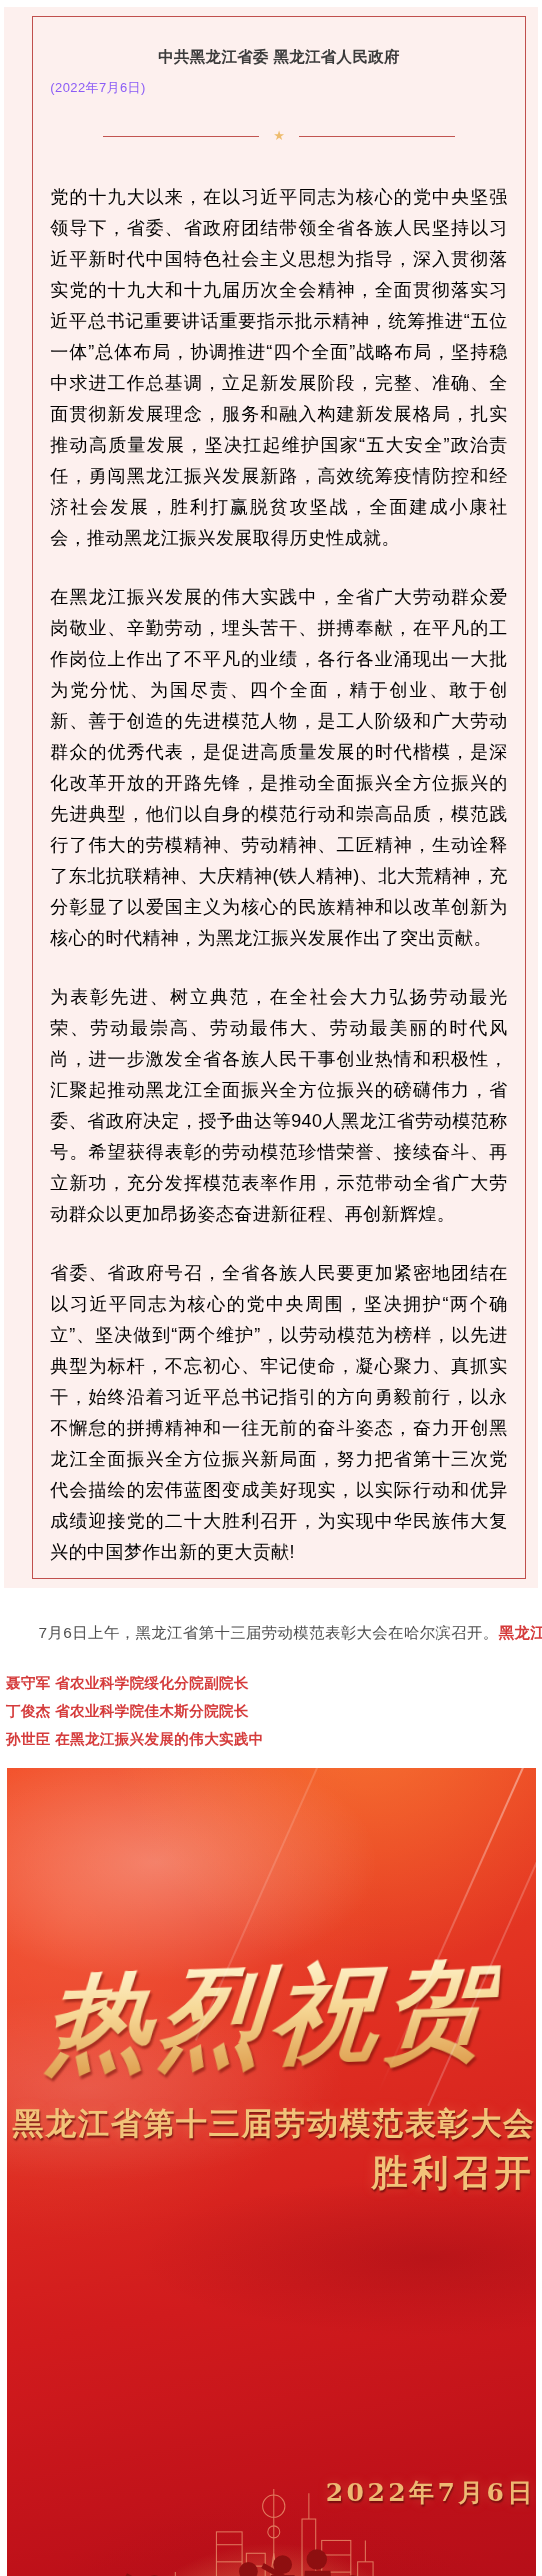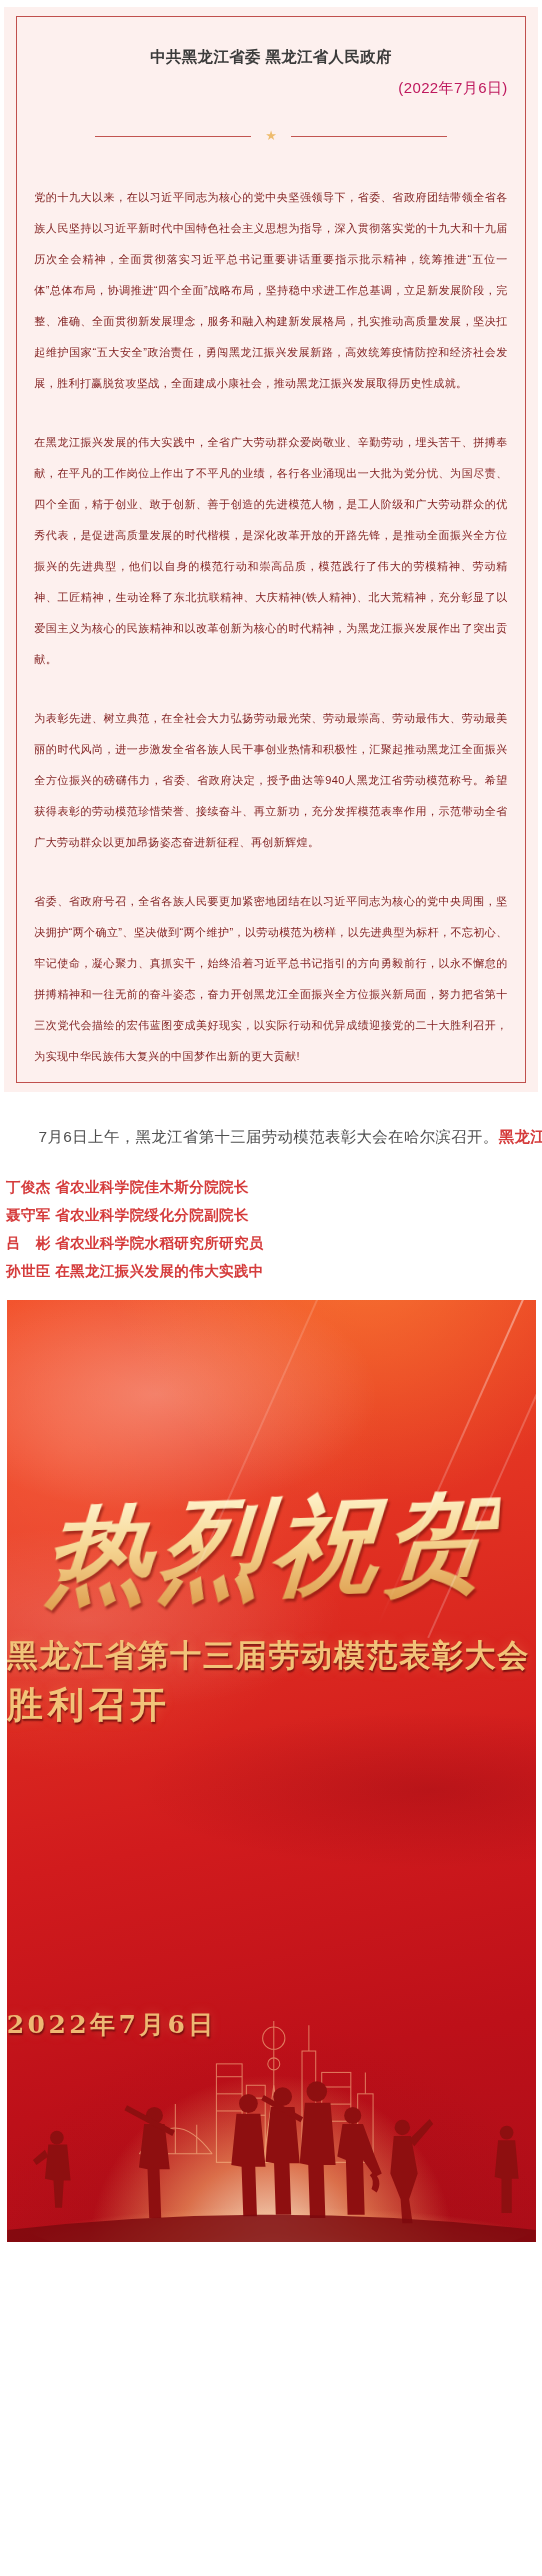--- a/index.html
+++ b/index.html
@@ -12,52 +12,53 @@
 
   
   .panel {
     margin:6.8px 4.3px 0 4.3px;
     background:#fdf0ee;
     padding:9.4px 12px 8.6px 12px;
   }
   .box {
     border:0.9px solid #c0504d;
     padding:24px 17px 10.3px 17px;
+    margin-left:16px;
   }
   .title {
     text-align:center;
     font-weight:bold;
     font-size:15.4px;
     line-height:31px;
     color:#3b3b3b;
     letter-spacing:0.4px;
   }
   .doc-date {
-    text-align:right;
-    font-size:15px;
+    text-align:left;
+    font-size:13px;
     line-height:31px;
-    color:#be185d;
+    color:#8b5cf6;
     letter-spacing:0.4px;
   }
   .divider {
     display:flex;
     align-items:center;
     justify-content:center;
     gap:13.7px;
     margin-top:26px;
     height:13.7px;
   }
   .divider .line { width:156px; height:0.9px; background:#c25450; }
   .divider .star { color:#eebc6e; font-size:13px; line-height:13.7px; }
 
   .body-text p {
     margin:28px 0 0 0;
-    font-size:11px;
+    font-size:18px;
     line-height:31px;
-    color:#7f1d1d;
+    color:#000000;
     text-align:justify;
     letter-spacing:0.4px;
   }
   .body-text p.first { margin-top:39px; }
 
   
   .announce {
     margin:31px 0 0 2.6px;
     font-size:15.4px;
     line-height:28px;
@@ -117,21 +118,21 @@
     letter-spacing:6.8px;
     transform:skewX(-6deg) rotate(-2deg);
   }
   .banner-title span {
     background:linear-gradient(180deg, #fff4cf 5%, #f6d795 45%, #dfa050 95%);
     -webkit-background-clip:text; background-clip:text; color:transparent;
     filter:drop-shadow(2.6px 3.4px 0.9px rgba(110,15,8,0.55));
   }
   .poster-line {
     position:absolute; left:0; width:100%;
-    text-align:left;
+    text-align:right;
     font-family:"DejaVu Serif", serif;
     font-weight:bold;
     color:#f2c379;
     text-shadow:0.9px 1.7px 1.7px rgba(100,10,10,0.8), 0 0 12px rgba(255,200,120,0.25);
   }
   .poster-line.l1 { top:335px; font-size:31px; letter-spacing:1.7px; }
   .poster-line.l2 { top:381px; font-size:36px; letter-spacing:5.1px; }
   .poster-date { top:708px; font-size:25px; letter-spacing:3.4px; color:#eeb873; }
   .skyline { position:absolute; left:128px; top:674px; opacity:0.55; }
   .workers { position:absolute; left:0; bottom:0; }
@@ -157,23 +158,22 @@
       <p>省委、省政府号召，全省各族人民要更加紧密地团结在以习近平同志为核心的党中央周围，坚决拥护“两个确立”、坚决做到“两个维护”，以劳动模范为榜样，以先进典型为标杆，不忘初心、牢记使命，凝心聚力、真抓实干，始终沿着习近平总书记指引的方向勇毅前行，以永不懈怠的拼搏精神和一往无前的奋斗姿态，奋力开创黑龙江全面振兴全方位振兴新局面，努力把省第十三次党代会描绘的宏伟蓝图变成美好现实，以实际行动和优异成绩迎接党的二十大胜利召开，为实现中华民族伟大复兴的中国梦作出新的更大贡献!</p>
     </div>
   </div>
 </section>
 
 <div class="announce">
   <div class="l1"><span>7月6日上午，黑龙江省第十三届劳动模范表彰大会在哈尔滨召开。</span><span class="red-bold">黑龙江省农业科</span></div>
 </div>
 
 <div class="names">
+  <div class="name-line">聂守军 省农业科学院绥化分院副院长</div>
   <div class="name-line">丁俊杰 省农业科学院佳木斯分院院长</div>
-  <div class="name-line">聂守军 省农业科学院绥化分院副院长</div>
-  <div class="name-line">吕　彬 省农业科学院水稻研究所研究员</div>
   <div class="name-line">孙世臣 在黑龙江振兴发展的伟大实践中</div>
 </div>
 
 <div class="poster">
   <div class="banner-title"><span>热烈祝贺</span></div>
   <div class="poster-line l1">黑龙江省第十三届劳动模范表彰大会</div>
   <div class="poster-line l2">胜利召开</div>
   <div class="poster-line poster-date">2022年7月6日</div>
 
   <svg class="skyline" width="257" height="214" viewBox="0 0 300 250" fill="none" stroke="#ffcf96" stroke-width="1.2">

